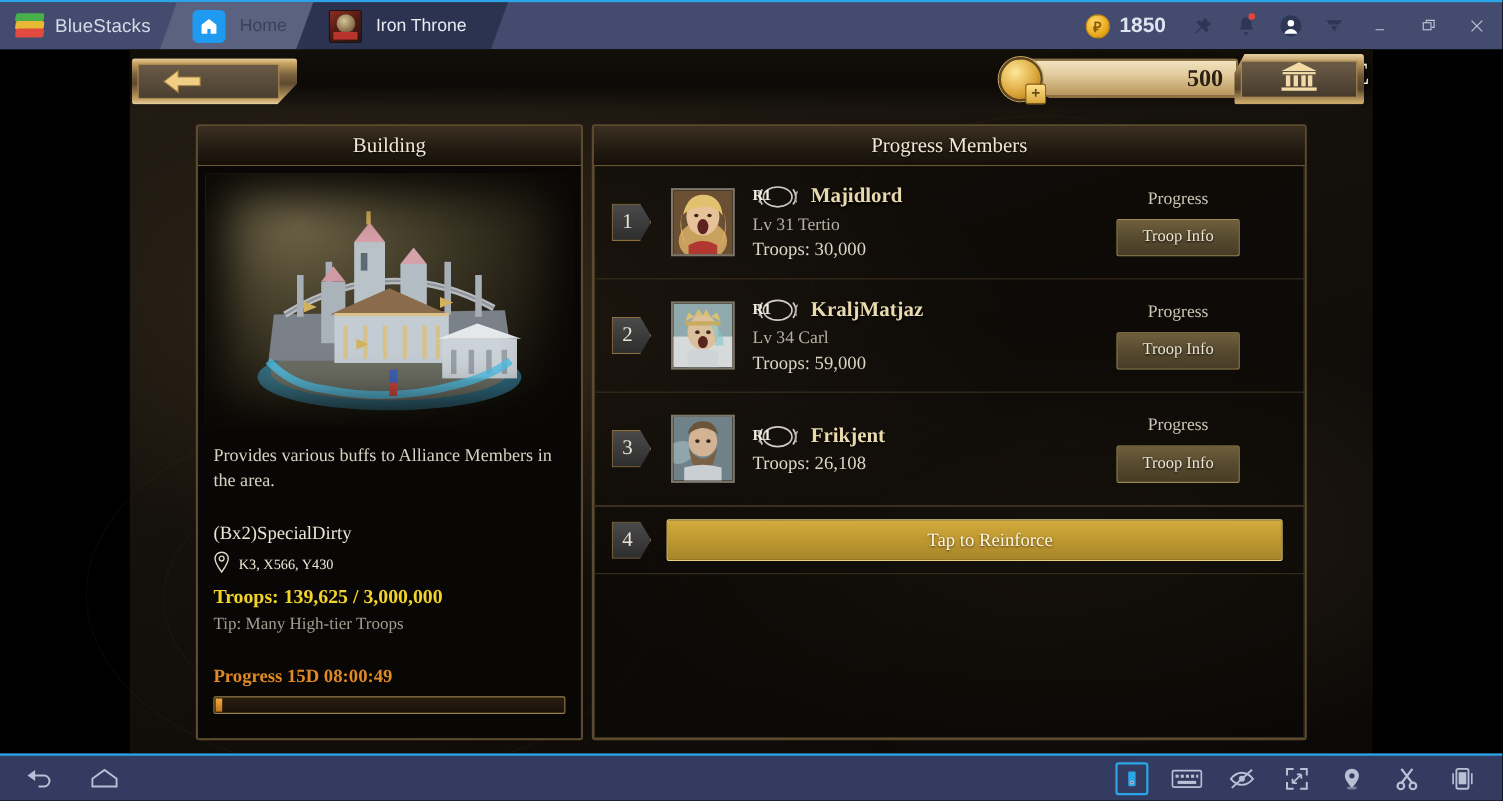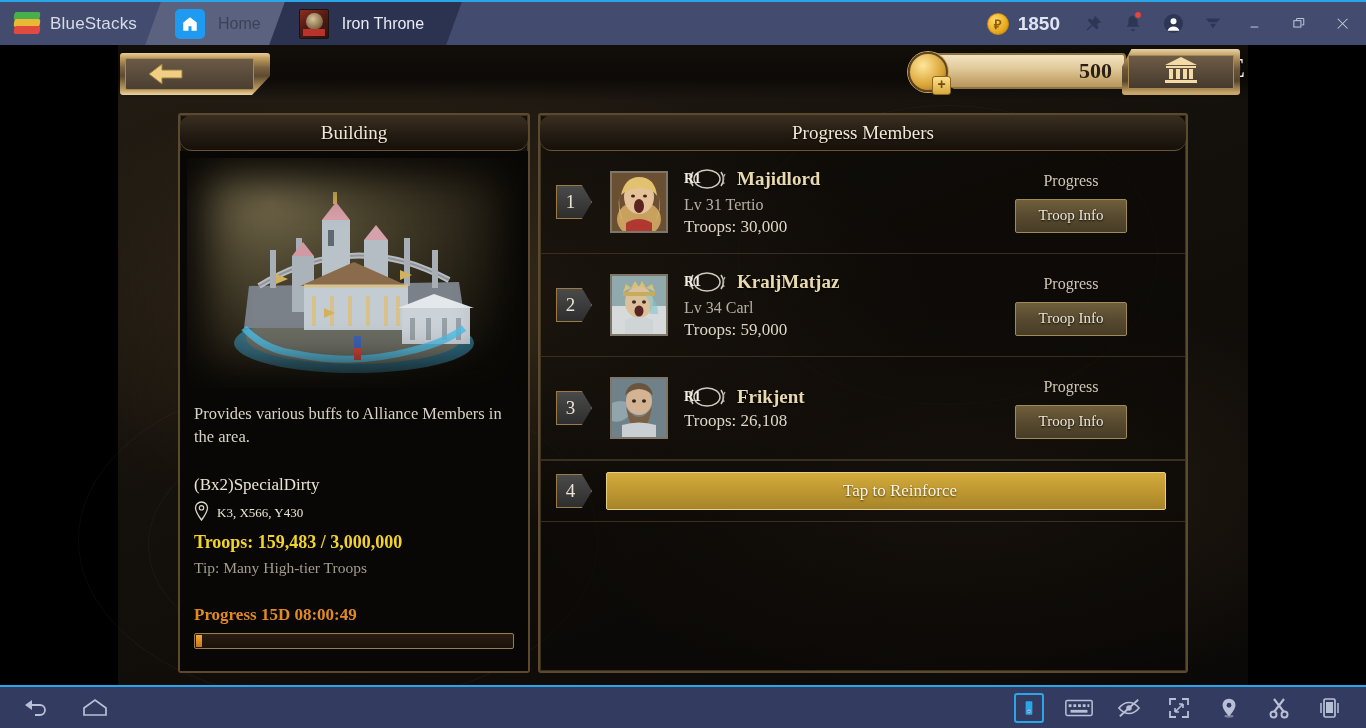--- a/index.html
+++ b/index.html
@@ -202,21 +202,21 @@
     background: rgba(10,8,6,.55);
     border: 2px solid #5b4a2e;
     border-radius: 3px;
     box-shadow: inset 0 0 0 1px rgba(180,150,95,.28);
     position: relative;
   }
   .panel-head {
     height: 36px;
     background: linear-gradient(180deg,#3a2f20 0%, #241c13 55%, #161009 100%);
     border-bottom: 1px solid #6a5634;
-    display: flex; align-items: center; justify-content: center; border-radius: 12px;
+    display: flex; align-items: center; justify-content: center;
   }
   .panel-head .ttl {
     font-family: "Liberation Serif", serif; font-size: 19px; color: #f1e7d2;
     text-shadow: 0 1px 2px #000;
   }
 
   
   .building { width: 352px; flex: 0 0 352px; display: flex; flex-direction: column; }
   .b-body { flex: 1; padding: 0; position: relative; background: #090705; }
   .b-image {
@@ -549,21 +549,21 @@
               <div class="b-name">(Bx2)SpecialDirty</div>
               <div class="b-coord">
                 <span>
                   <svg width="15" height="20" viewBox="0 0 15 20">
                       <path d="M7.5 1C4 1 1.5 3.6 1.5 6.8 1.5 11 7.5 19 7.5 19s6-8 6-12.2C13.5 3.6 11 1 7.5 1z" fill="none" stroke="#ded6c5" stroke-width="1.3"></path>
                       <circle cx="7.5" cy="6.8" r="2.2" fill="none" stroke="#ded6c5" stroke-width="1.2"></circle>
                     </svg>
                 </span>
                 <span>K3, X566, Y430</span>
               </div>
-              <div class="b-troops">Troops: 159,483 / 3,000,000</div>
+              <div class="b-troops">Troops: 139,625 / 3,000,000</div>
               <div class="b-tip">Tip: Many High-tier Troops</div>
               <div class="b-progress-label">Progress 15D 08:00:49</div>
               <div class="b-progress-bar">
                 <div class="b-progress-fill" style="width: 2%;"></div>
               </div>
             </div>
 
           </div>
         </div>
 

